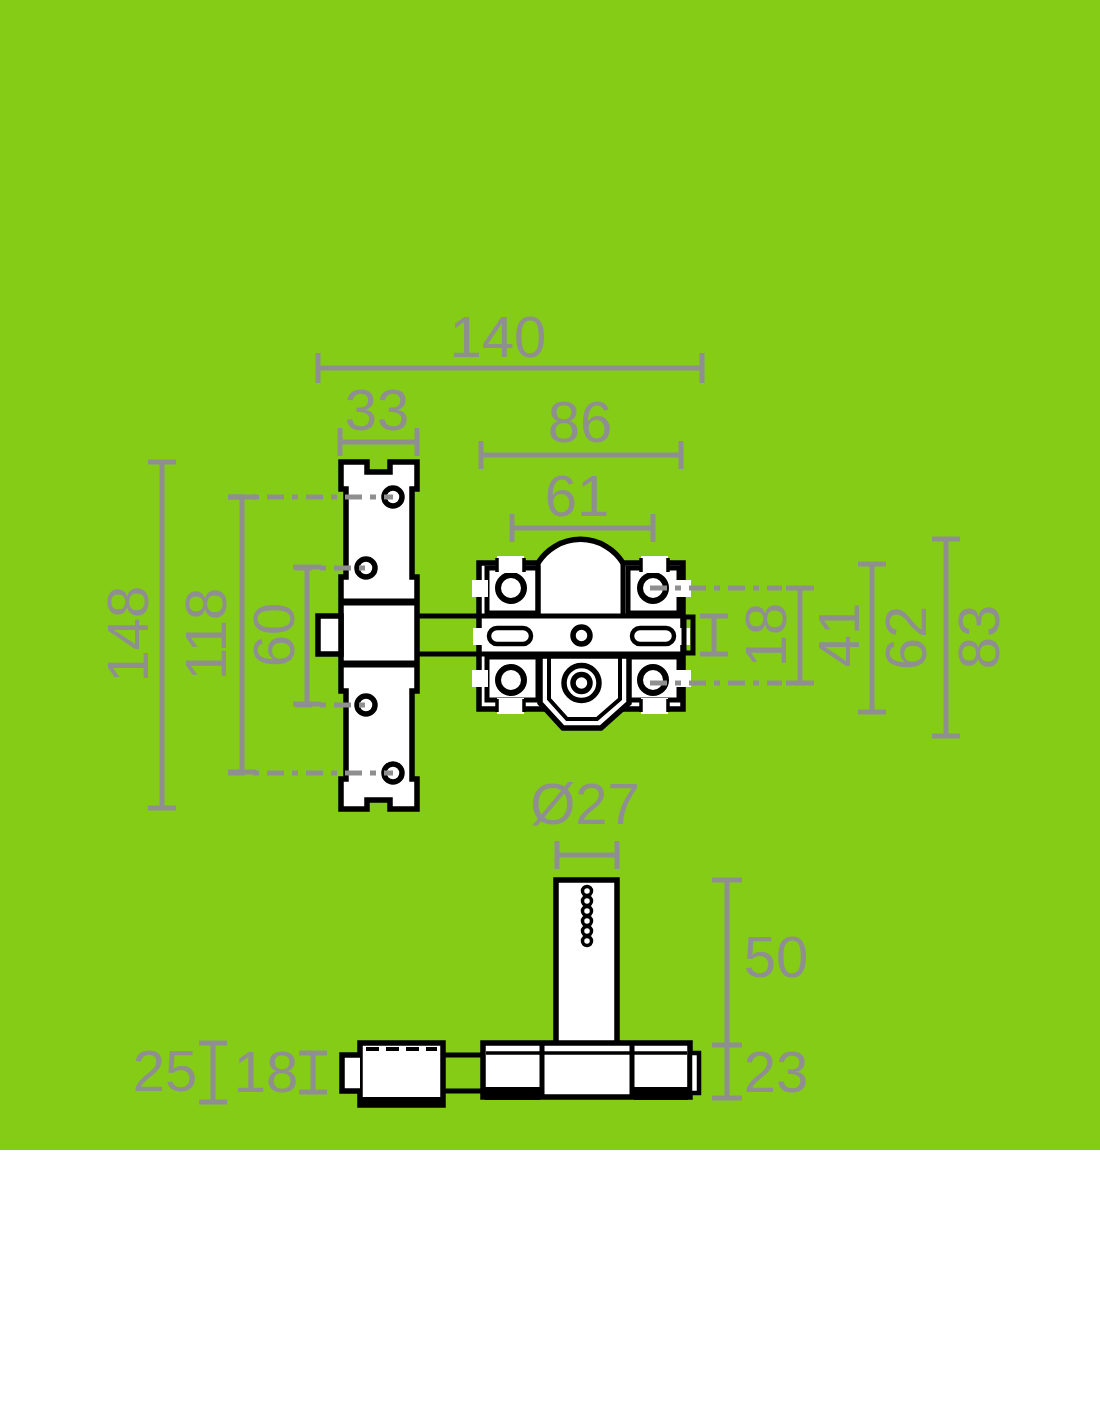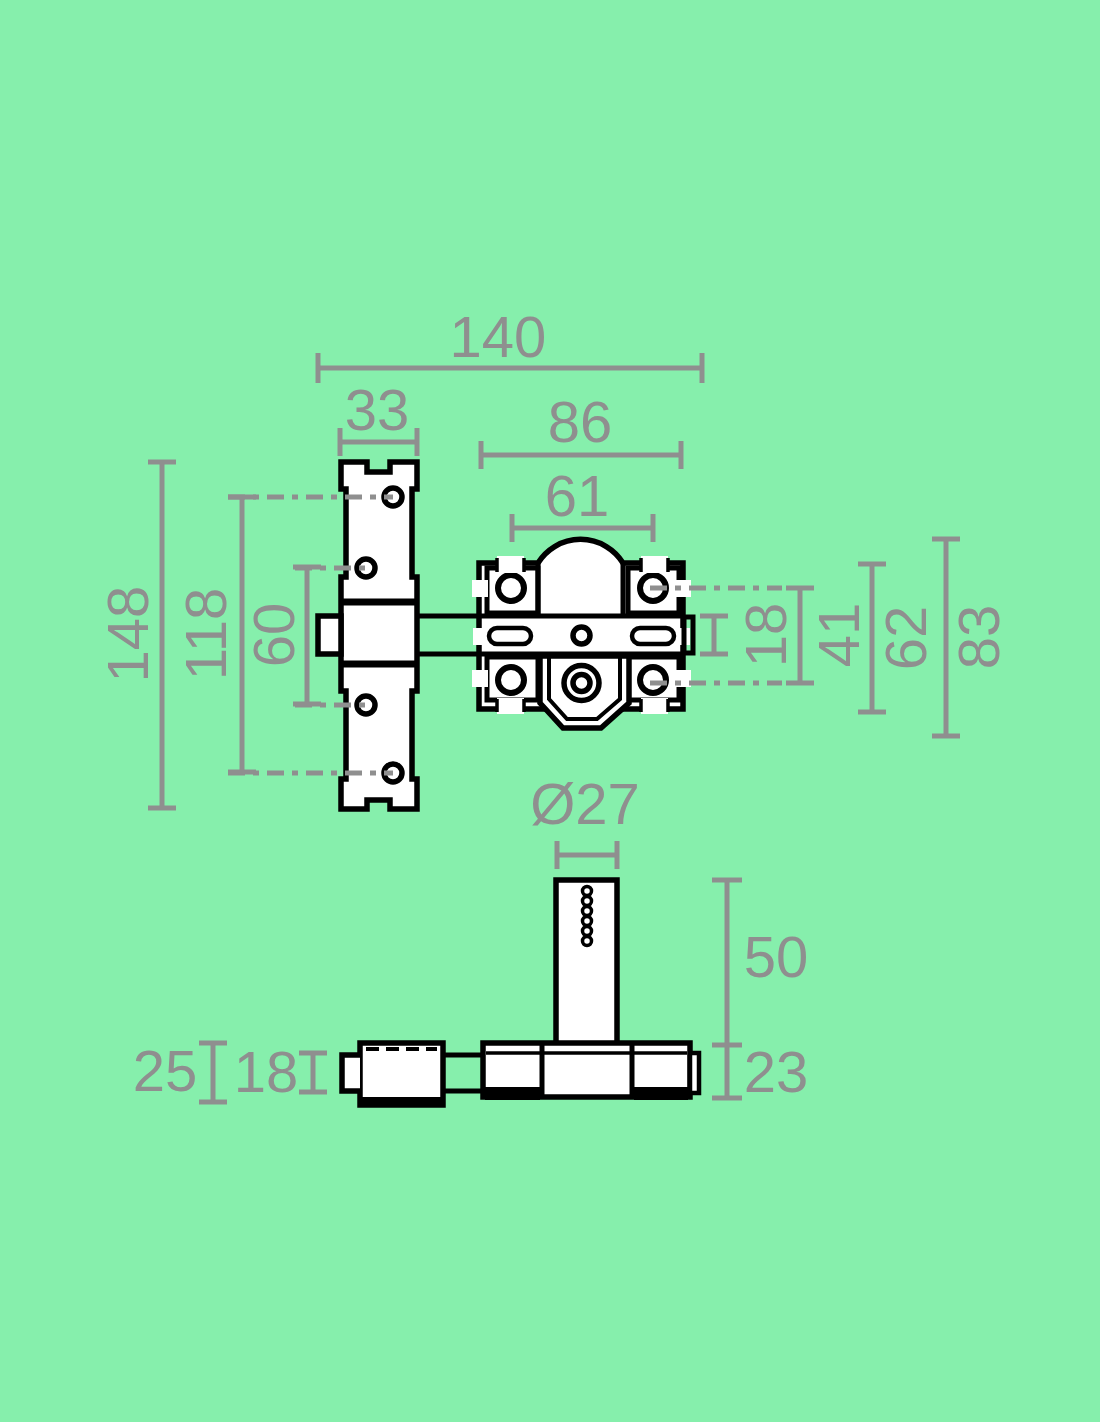--- a/index.html
+++ b/index.html
@@ -1,16 +1,16 @@
 <!DOCTYPE html>
 <html><head>
 <meta charset="utf-8">
 <style>
   html,body{margin:0;padding:0;background:#ffffff;}
-  .page{width:1100px;height:1422px;background:#86efac;position:relative;overflow:hidden;}
+  .page{width:1100px;height:1150px;background:#84cc16;position:relative;overflow:hidden;}
   svg{display:block;}
   
   .ol{fill:#ffffff;stroke:#000000;stroke-width:5.5;stroke-linejoin:miter;}
   .ol4{fill:#ffffff;stroke:#000000;stroke-width:4.5;stroke-linejoin:miter;}
   .ln{fill:none;stroke:#000000;stroke-width:5;}
   .ln7{fill:none;stroke:#000000;stroke-width:7;}
   .tn{fill:none;stroke:#000000;stroke-width:4;}
   .tick{fill:none;stroke:#000000;stroke-width:3.5;}
   .hole{fill:#ffffff;stroke:#000000;stroke-width:5.5;}
   .screw{fill:#ffffff;stroke:#000000;stroke-width:6;}

